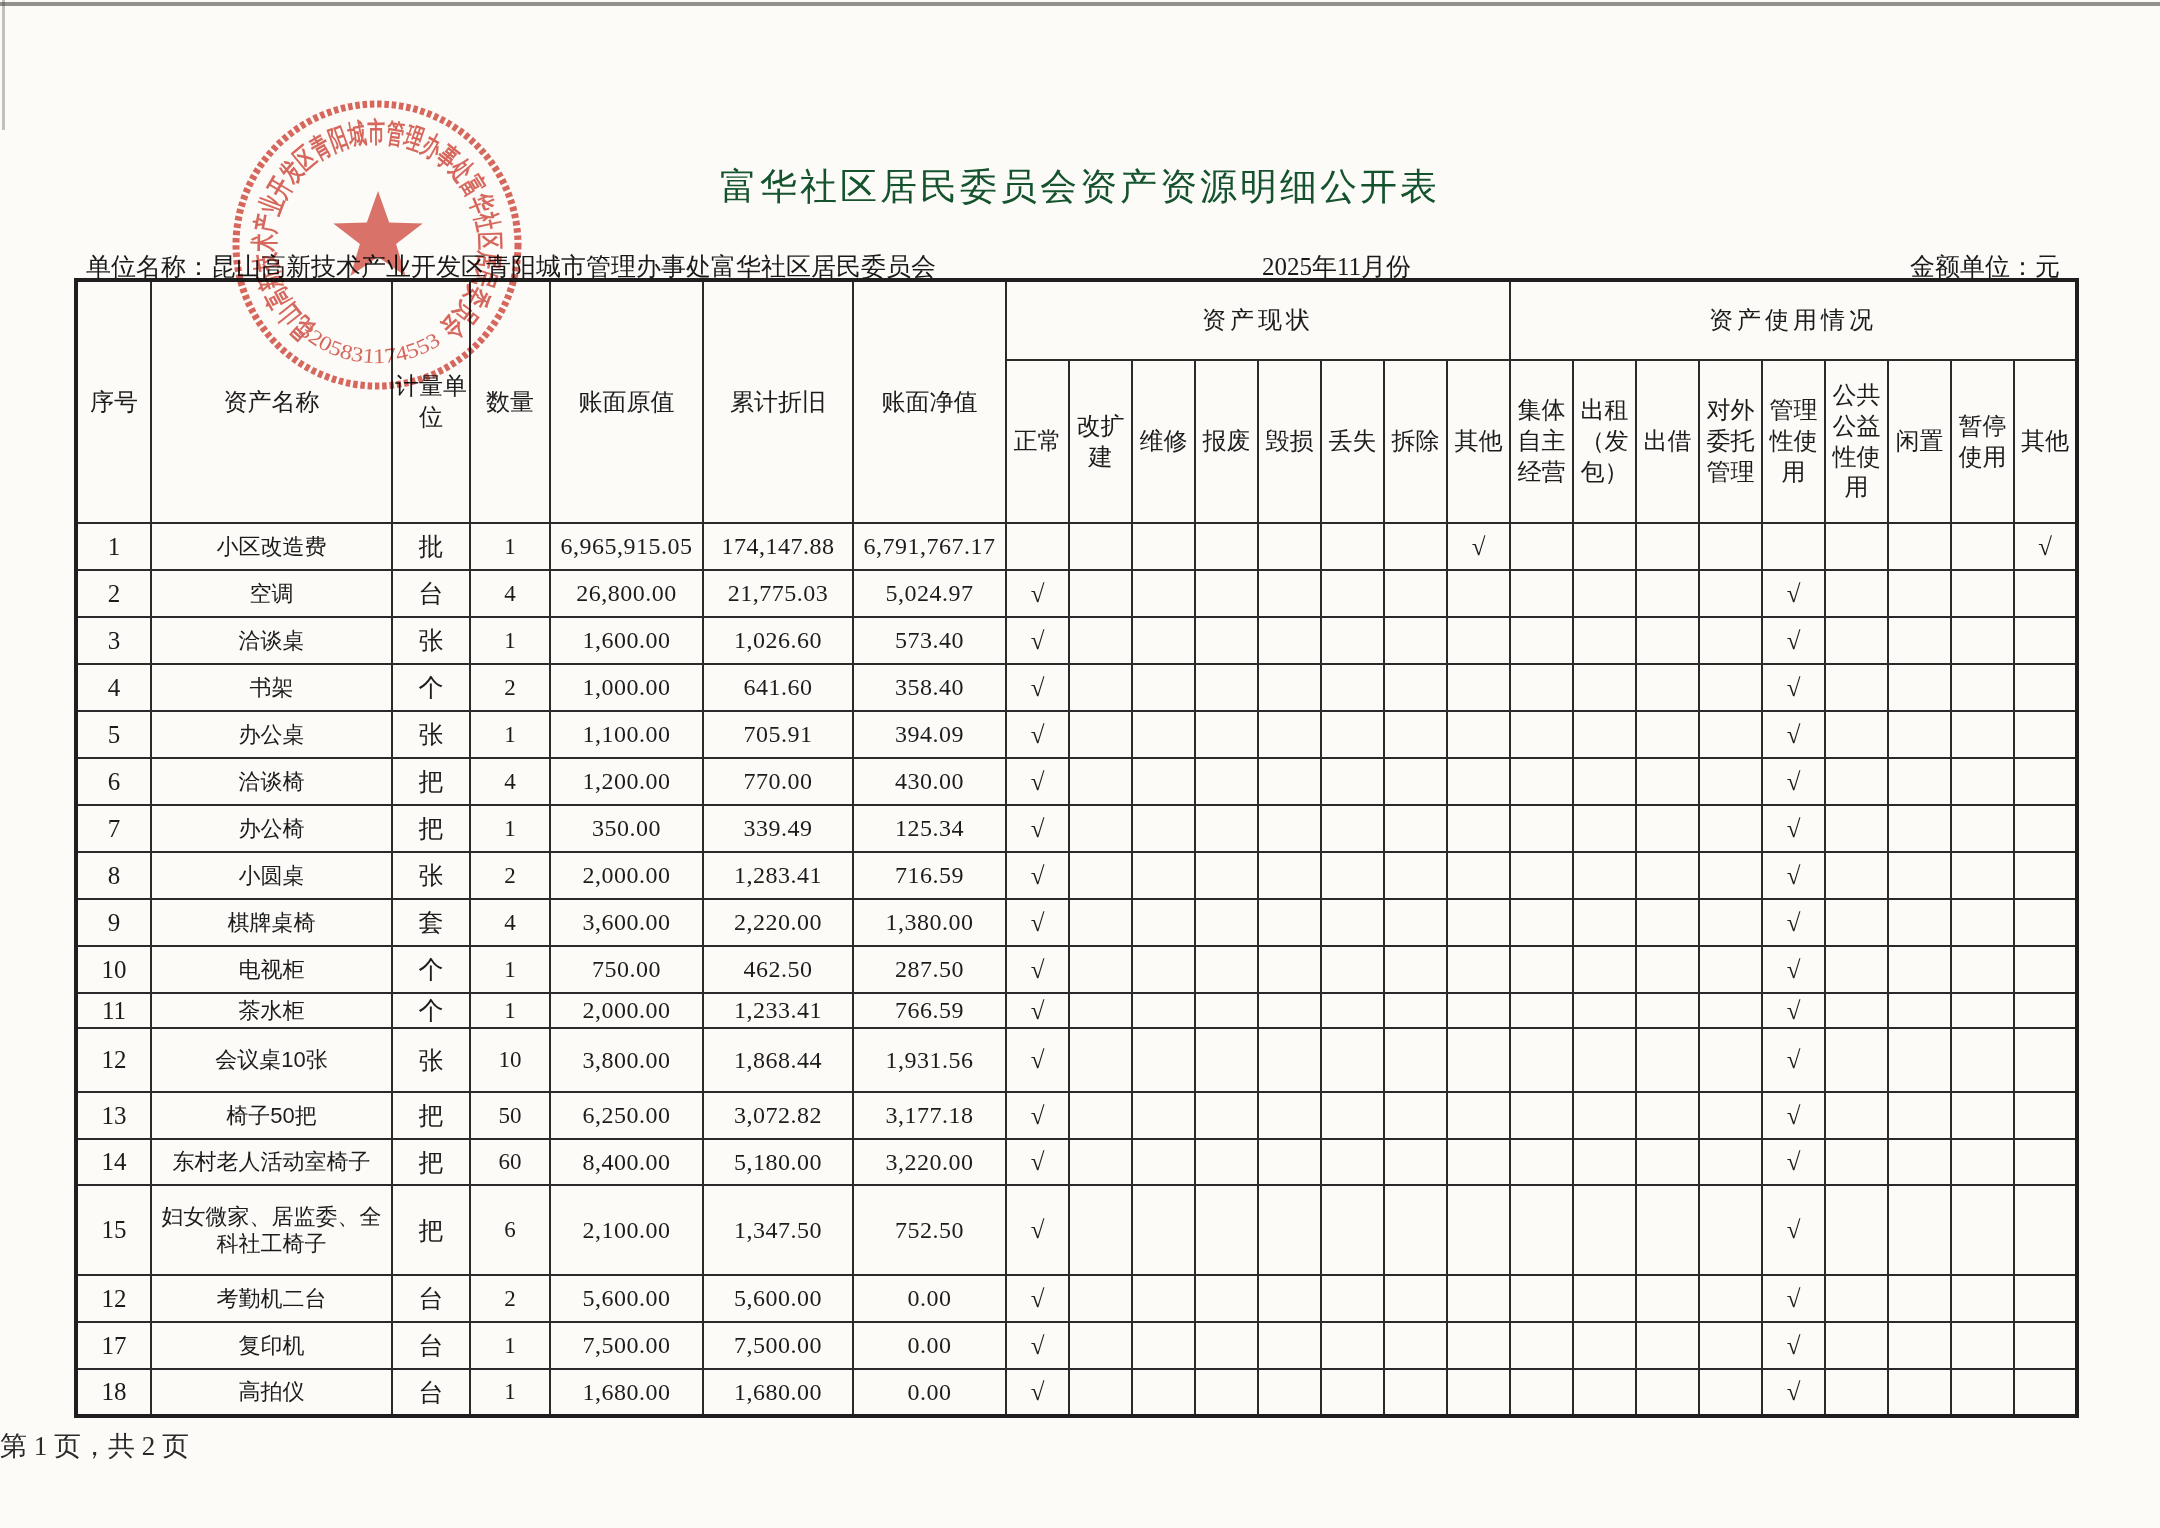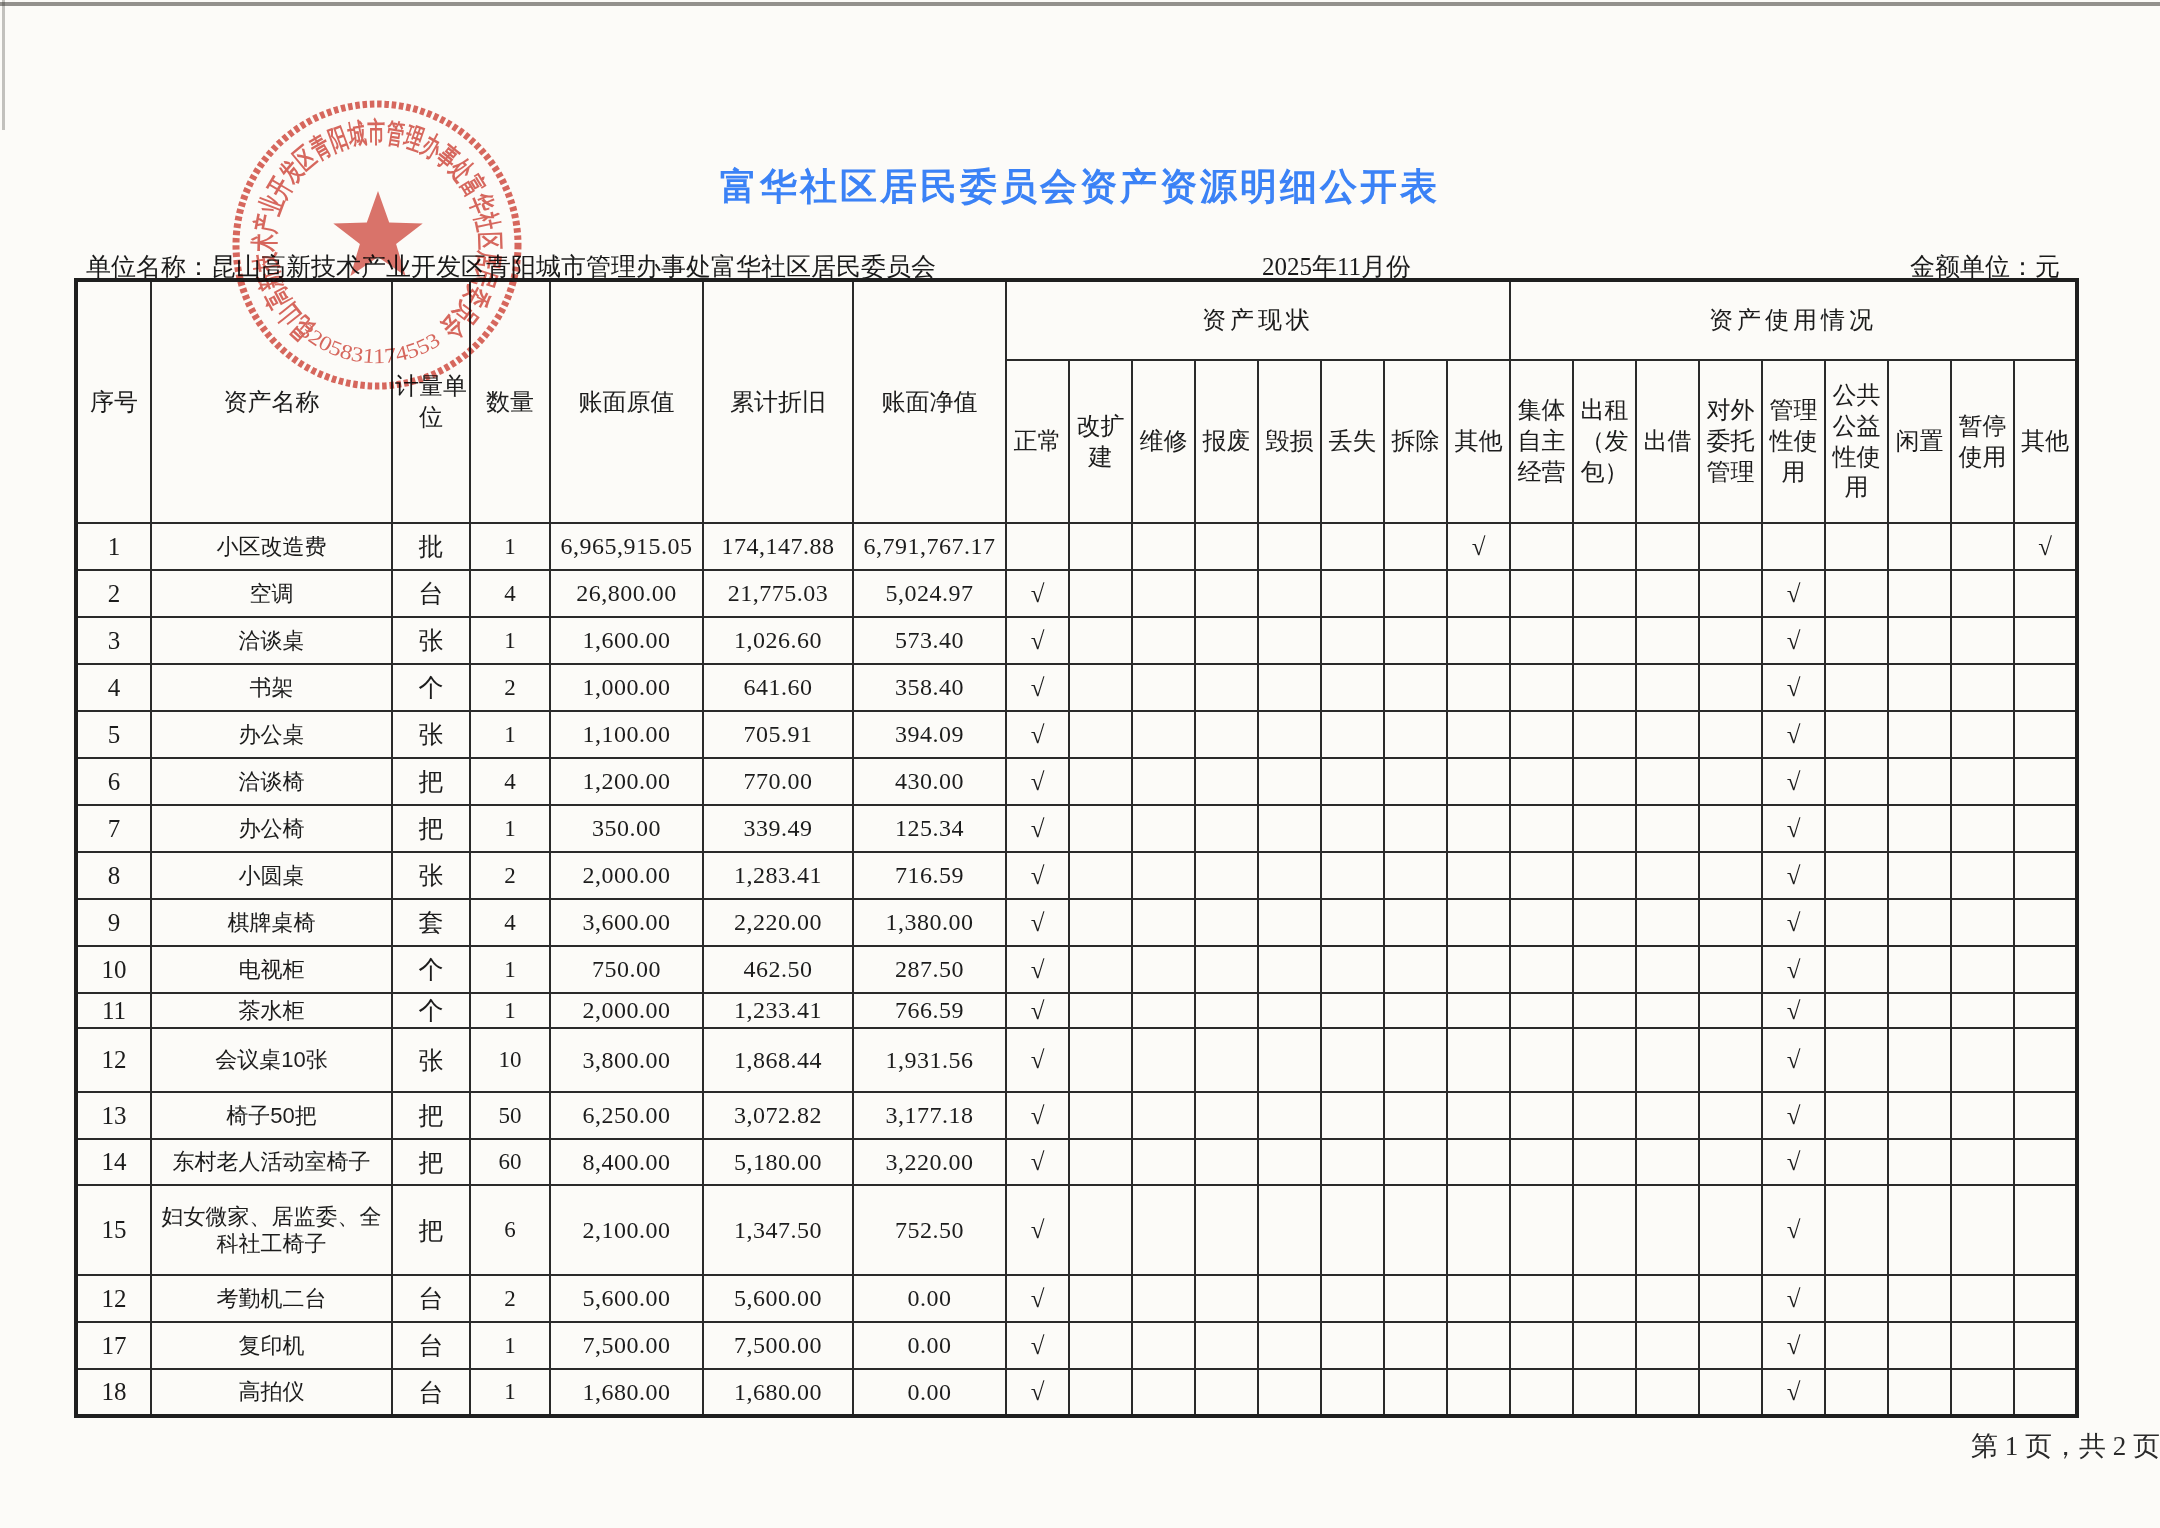--- a/index.html
+++ b/index.html
@@ -6,21 +6,21 @@
   body{
     width:2160px;height:1528px;position:relative;overflow:hidden;
     background:#fcfbf8;color:#1d1d1d;
     font-family:"Liberation Sans","DejaVu Sans",sans-serif;
   }
   .scan-top{position:absolute;left:0;top:2px;width:2160px;height:4px;background:#3d3a35;opacity:.55;}
   .scan-left{position:absolute;left:2px;top:0;width:3px;height:130px;background:#3d3a35;opacity:.3;}
 
   .title{
     position:absolute;top:162px;left:0;width:2160px;text-align:center;
-    font-size:37px;font-weight:bold;letter-spacing:3px;color:#3b82f6;
+    font-size:37px;font-weight:normal;letter-spacing:3px;color:#14532d;
   }
   .infoline{position:absolute;top:250px;left:0;width:2160px;height:34px;font-size:25px;color:#1a1a1a;}
   .info-unit{position:absolute;left:86px;top:0;}
   .info-period{position:absolute;left:1262px;top:0;font-family:"Liberation Serif","DejaVu Serif",serif;}
   .info-amount{position:absolute;right:100px;top:0;}
 
   table.asset{
     position:absolute;left:74px;top:278px;width:2001px;
     border-collapse:collapse;table-layout:fixed;
     border:4px solid #1f1f1f;
@@ -35,21 +35,21 @@
   .sub{padding:0 4px;}
   .serif{font-family:"Liberation Serif","DejaVu Serif",serif;}
   .c-no{font-size:25px;}
   .c-name{font-size:22px;line-height:1.25;padding:0 3px;}
   .c-unit{font-size:25px;}
   .c-qty{font-size:23px;}
   .c-money{font-size:24px;letter-spacing:.5px;}
   .chk{font-size:25px;}
 
   .footer{
-    position:absolute;top:1428px;left:0;width:2160px;text-align:right;
+    position:absolute;top:1428px;left:0;width:2160px;text-align:left;
     font-size:27px;color:#2a2a2a;font-family:"Liberation Serif","DejaVu Serif",serif;
   }
 
   .stamp{
     position:absolute;left:207px;top:75px;width:340px;height:340px;
     opacity:.88;mix-blend-mode:multiply;pointer-events:none;
   }
 </style>
 </head>
 <body>

